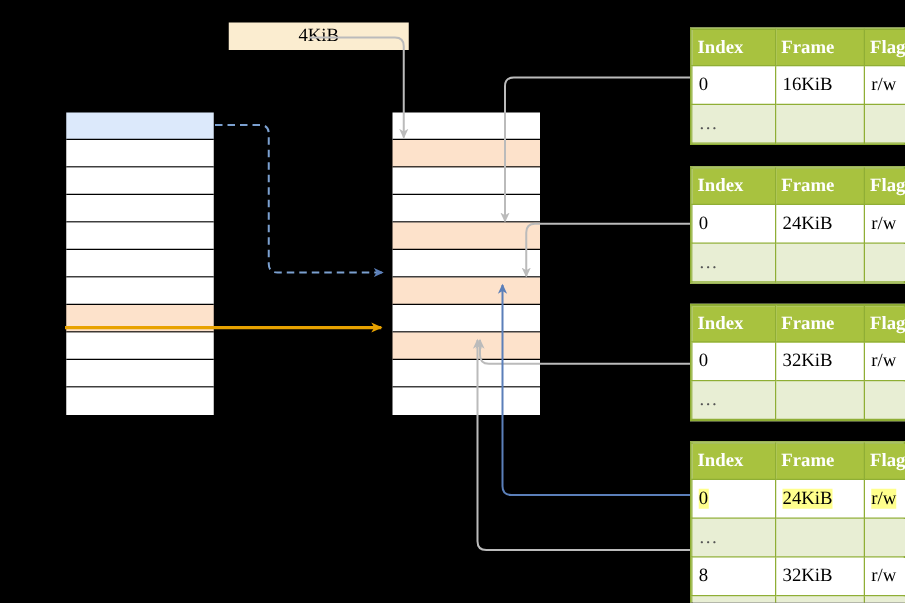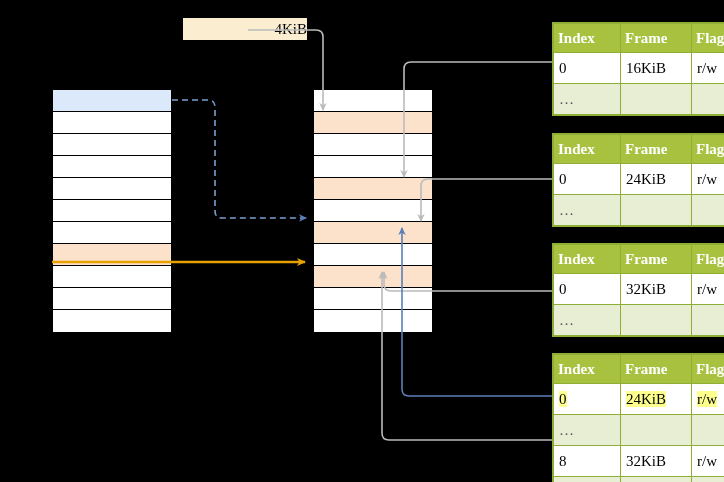--- a/index.html
+++ b/index.html
@@ -37,21 +37,21 @@
 
   
   .wires{position:absolute;left:0;top:0;width:724px;height:482px;
          pointer-events:none;}
 </style>
 </head>
 <body>
 
 <div class="stage">
 
-  <div class="chip" id="chip" style="left:183px;top:18px;width:124px;height:22px;justify-content:flex-end;">
+  <div class="chip" id="chip" style="left:183px;top:18px;width:144px;height:22px;">
     <span>4KiB</span>
   </div>
 
   <div class="memcol" id="leftcol" style="left:52px;top:89px;width:120px;height:242px;">
       <div class="memrow blue" style="height: 22px;"></div>
       <div class="memrow" style="height: 22px;"></div>
       <div class="memrow" style="height: 22px;"></div>
       <div class="memrow" style="height: 22px;"></div>
       <div class="memrow" style="height: 22px;"></div>
       <div class="memrow" style="height: 22px;"></div>

